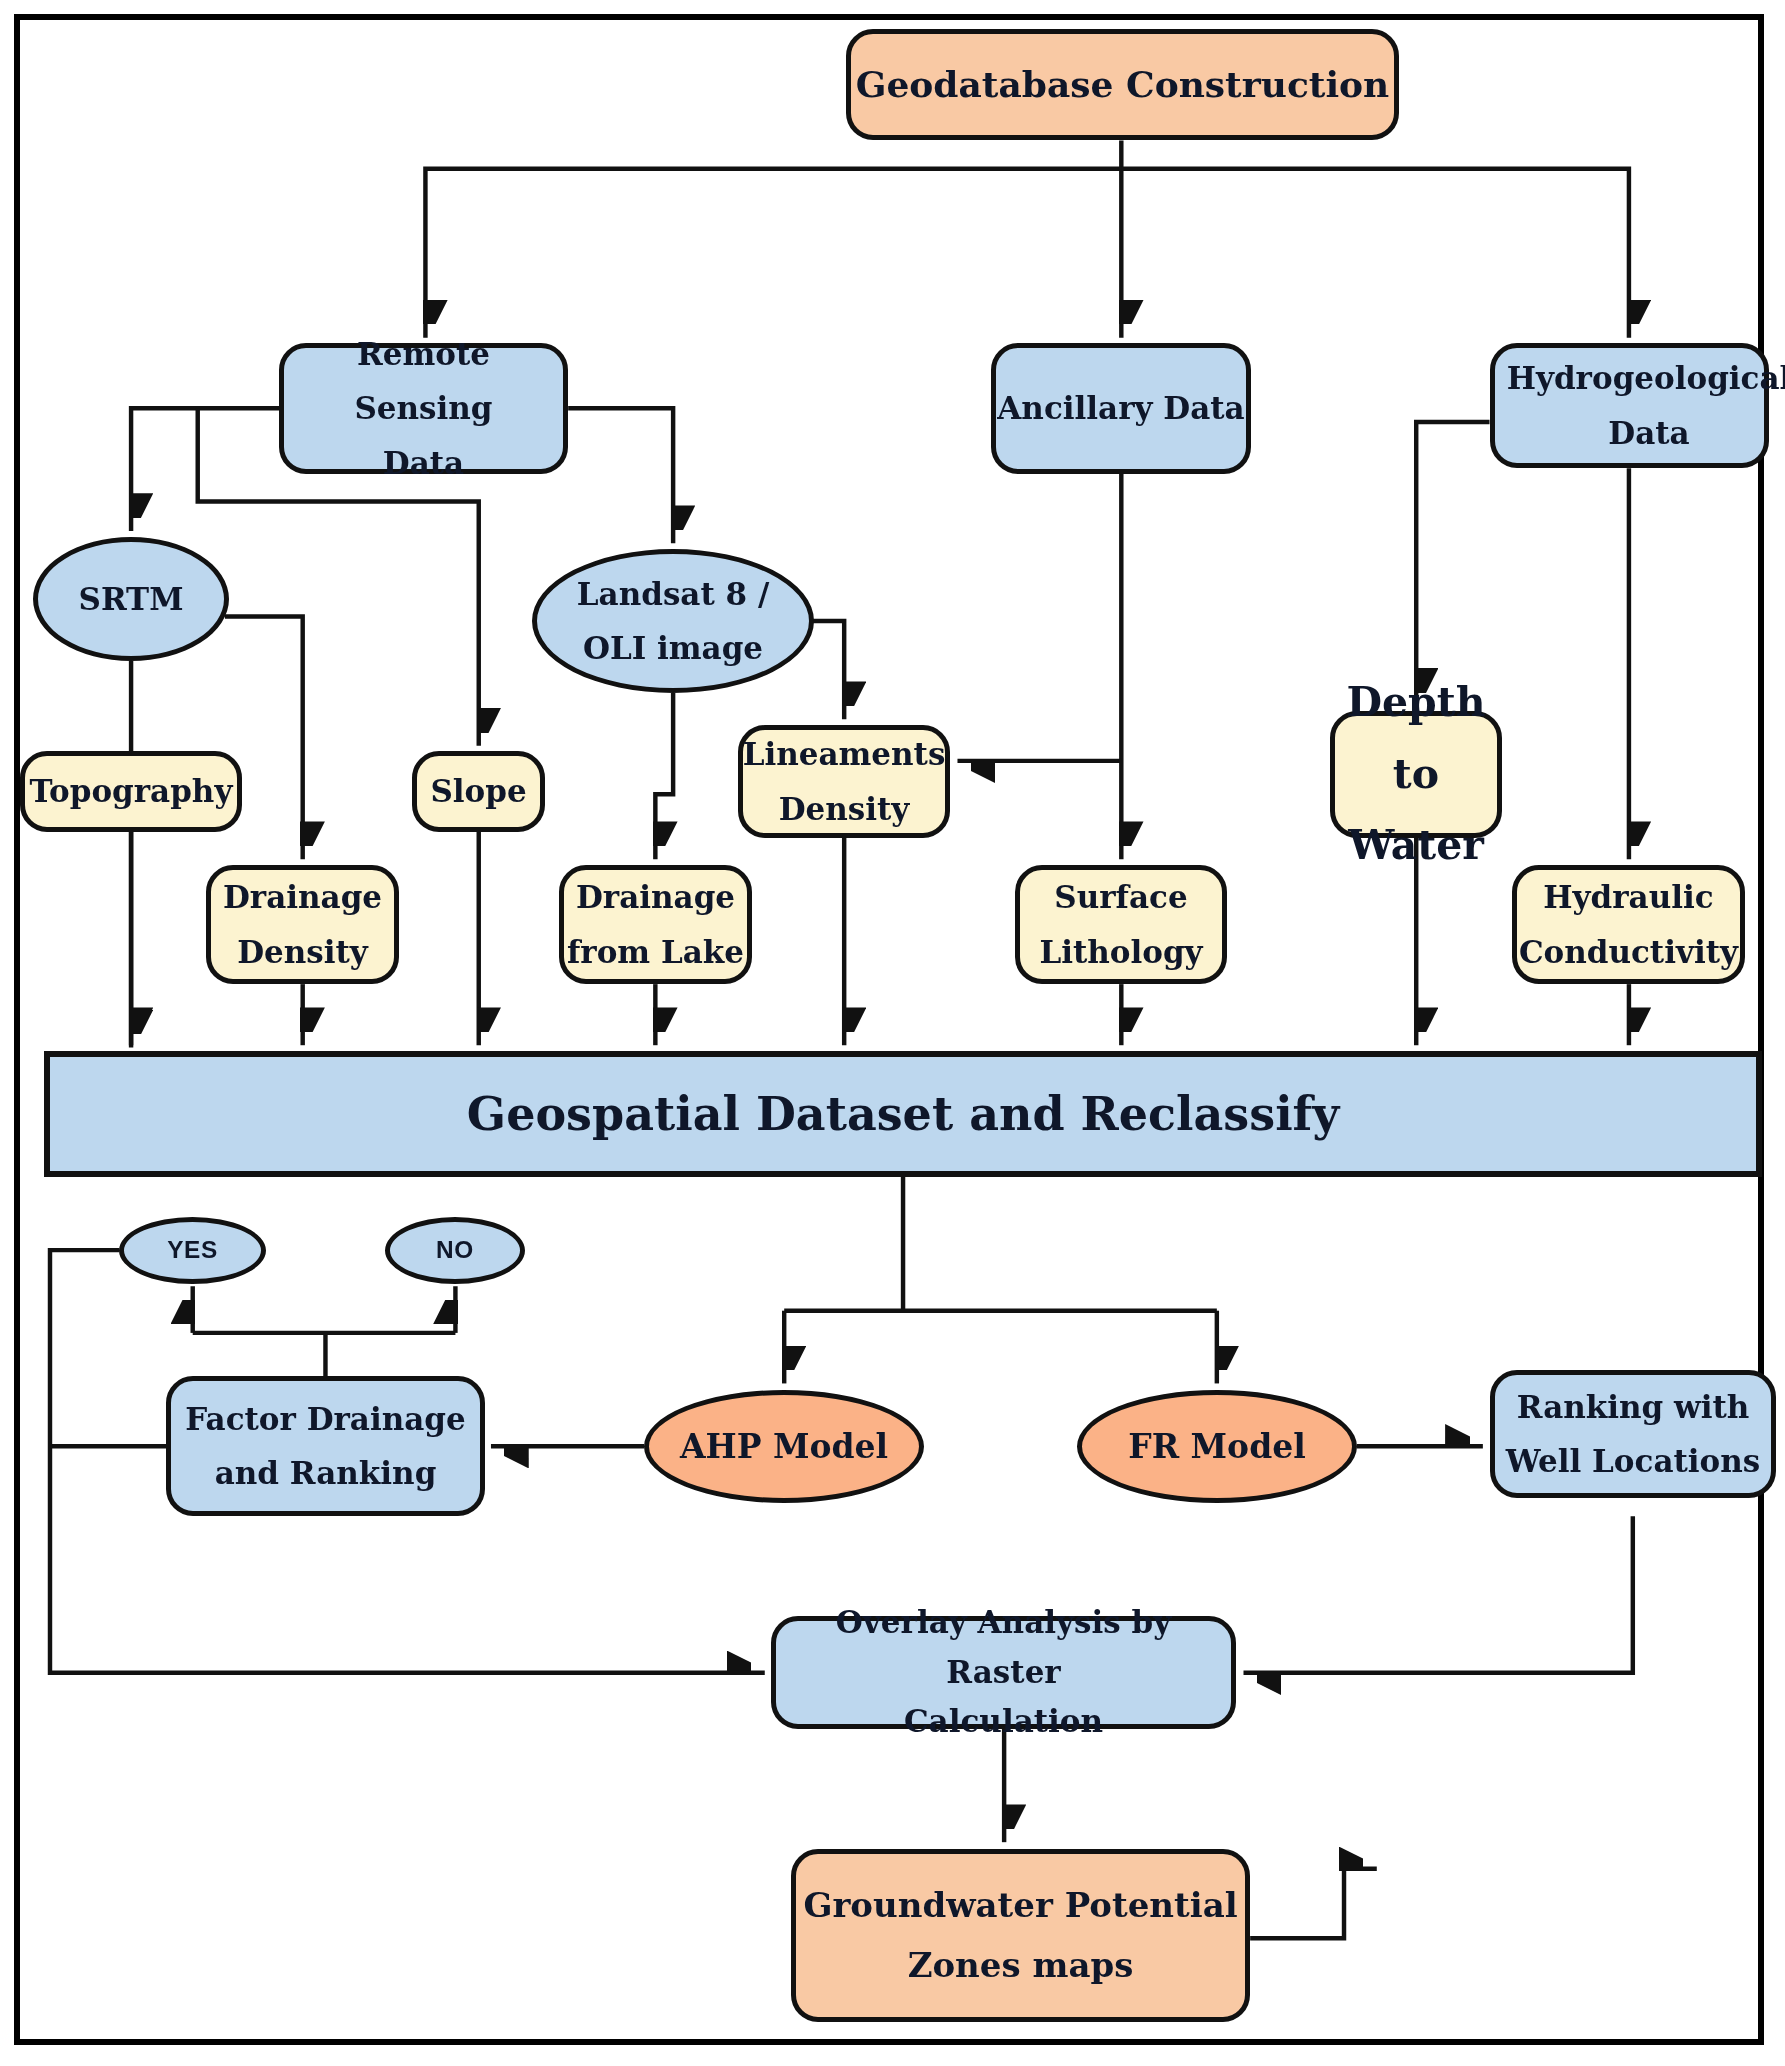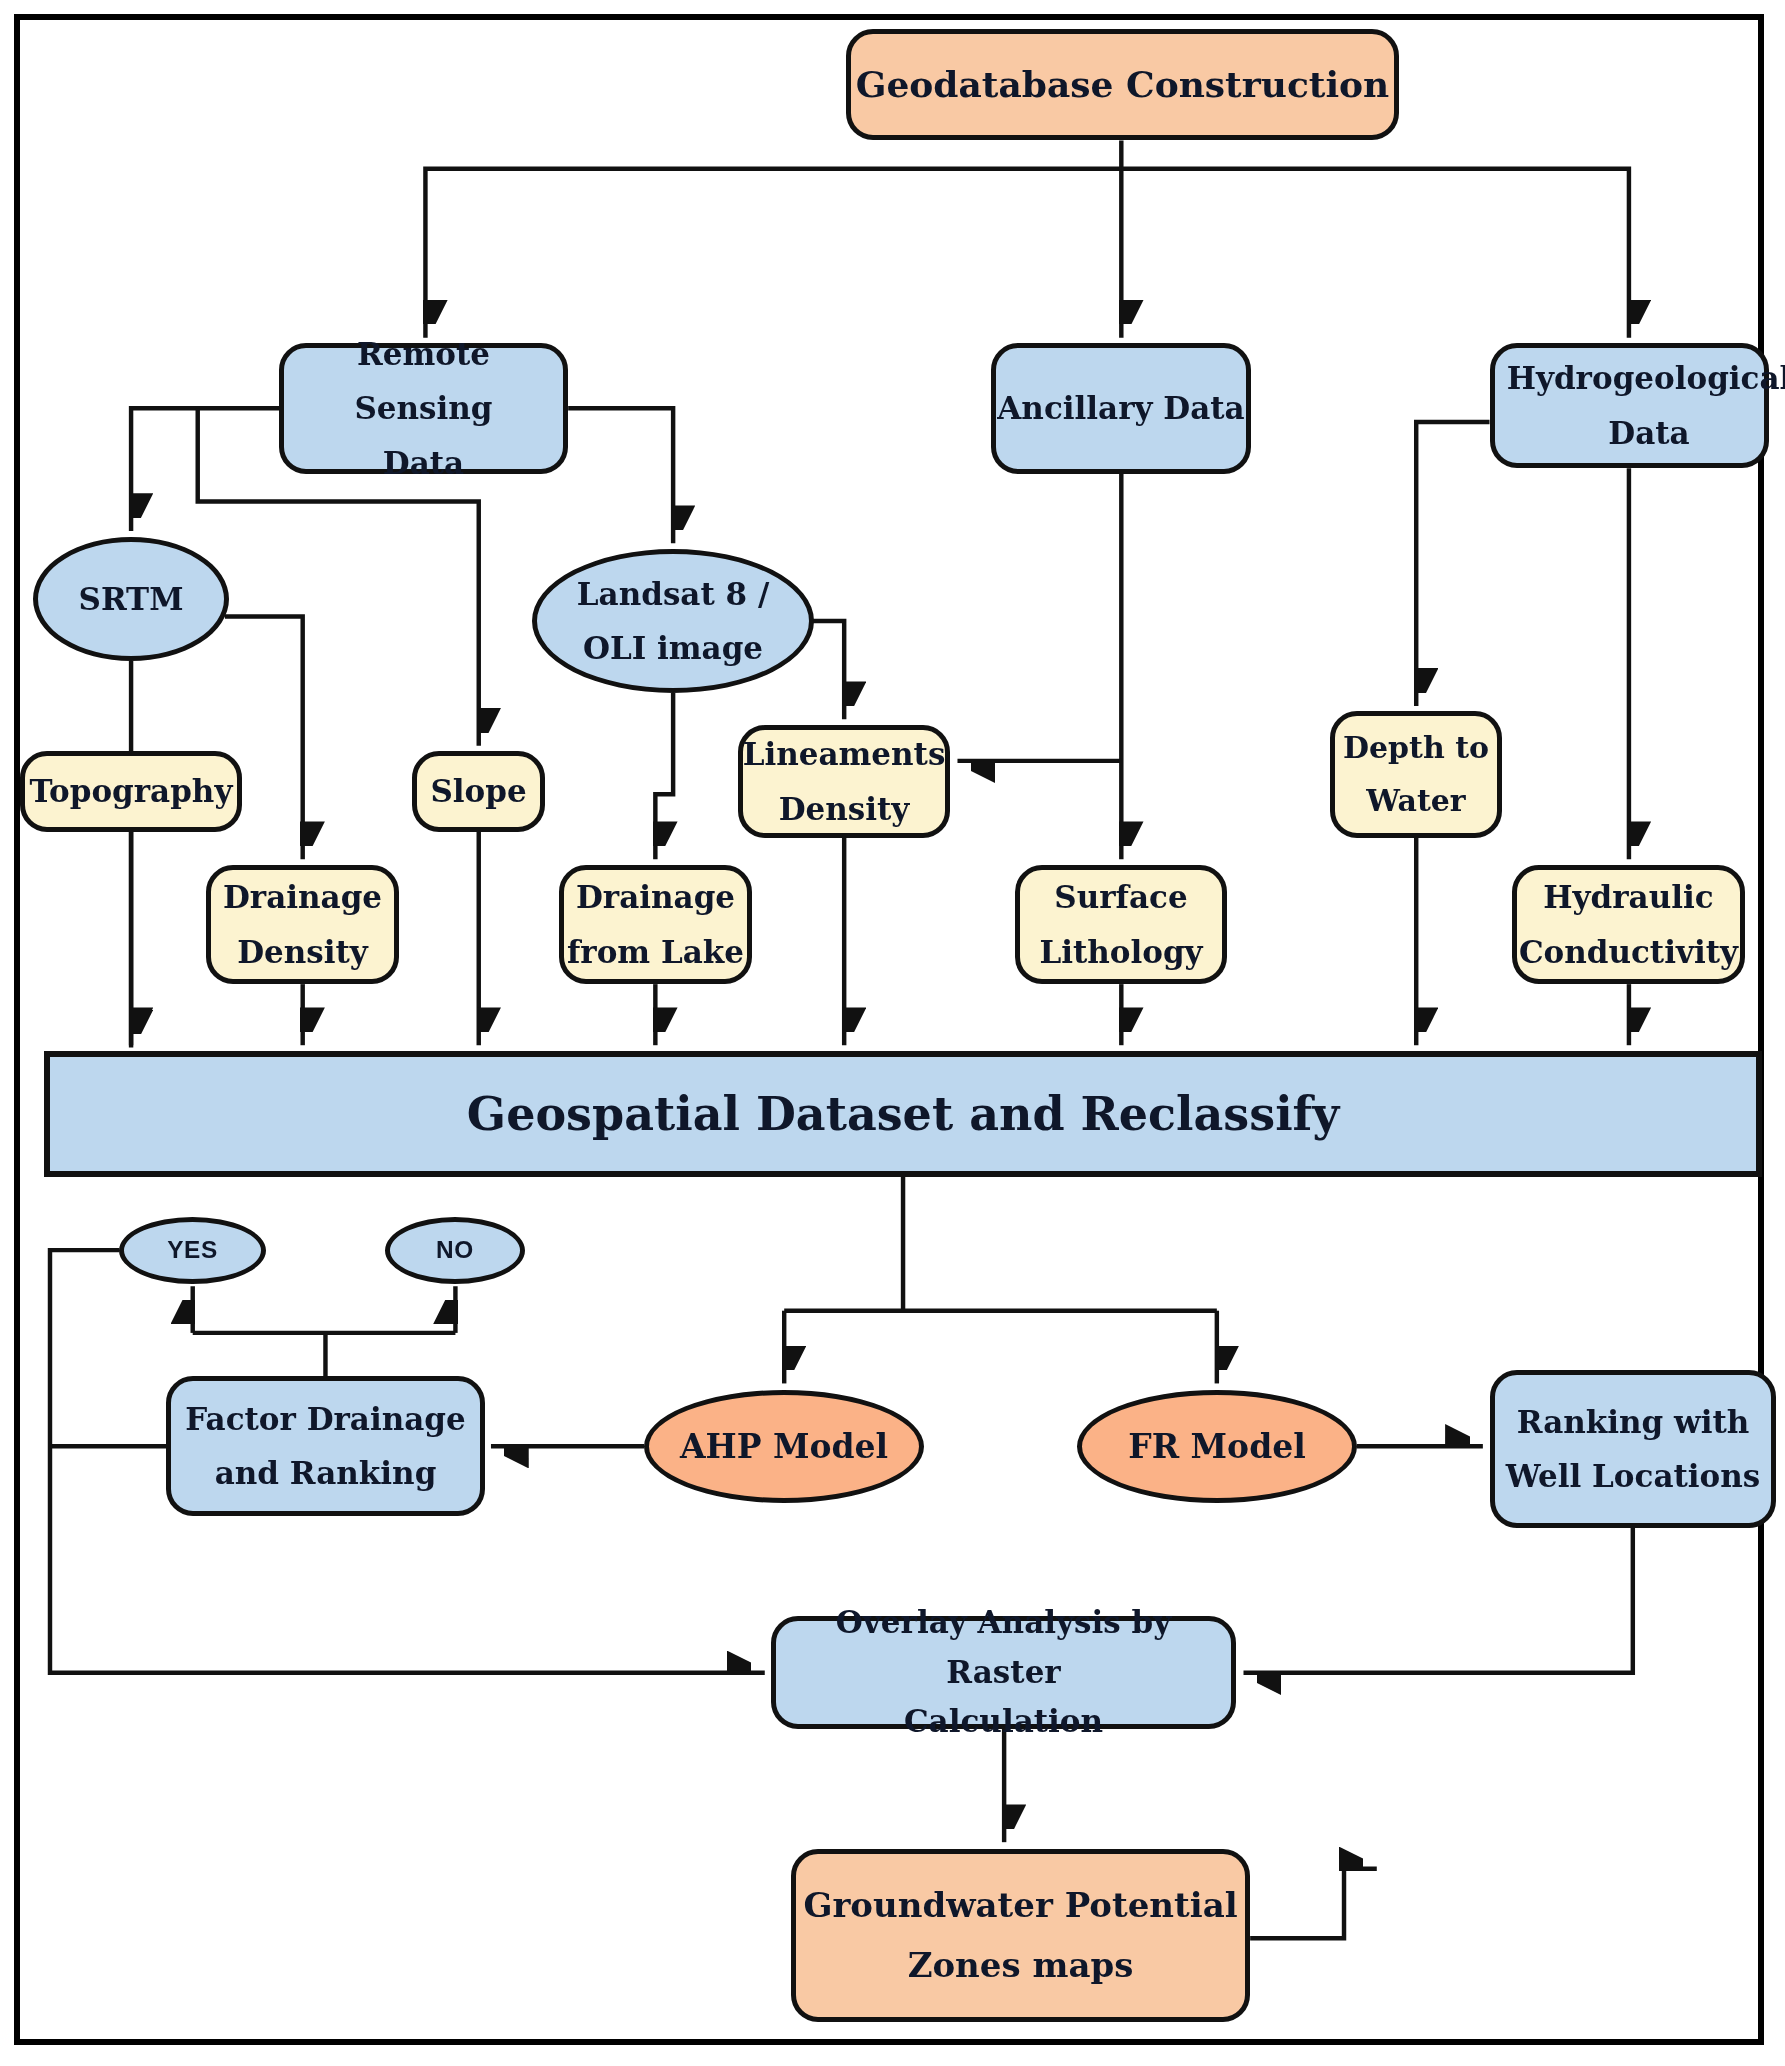--- a/index.html
+++ b/index.html
@@ -115,40 +115,40 @@
 
   <div class="node rect yellow" style="left:559px; top:865px; width:193px; height:119px; font-size:31px;">Drainage
 from Lake</div>
 
   <div class="node rect yellow" style="left:738px; top:725px; width:212px; height:113px; font-size:31px;">Lineaments
 Density</div>
 
   <div class="node rect yellow" style="left:1015px; top:865px; width:212px; height:119px; font-size:31px;">Surface
 Lithology</div>
 
-  <div class="node rect yellow" style="left:1330px; top:711px; width:172px; height:127px; font-size:30px;">Depth to
+  <div class="node rect yellow" style="left:1330px; top:711px; width:172px; height:127px; font-size:41px;">Depth to
 Water</div>
 
   <div class="node rect yellow" style="left:1512px; top:865px; width:233px; height:119px; font-size:31px;">Hydraulic
 Conductivity</div>
 
   <div class="node barrect blue" style="left:44px; top:1051px; width:1718px; height:126px; font-size:46px;">Geospatial Dataset and Reclassify</div>
 
   <div class="node ellipse blue sans" style="left:119px; top:1217px; width:147px; height:67px; font-size:24.4px;">YES</div>
 
   <div class="node ellipse blue sans" style="left:385px; top:1217px; width:140px; height:67px; font-size:24.4px;">NO</div>
 
   <div class="node rect blue" style="left:166px; top:1376px; width:319px; height:140px; font-size:31px;">Factor Drainage
 and Ranking</div>
 
   <div class="node ellipse orange" style="left:644px; top:1390px; width:280px; height:113px; font-size:33px;">AHP Model</div>
 
   <div class="node ellipse orange" style="left:1077px; top:1390px; width:280px; height:113px; font-size:33px;">FR Model</div>
 
-  <div class="node rect blue" style="left:1490px; top:1370px; width:286px; height:158px; font-size:31px;">Ranking with
+  <div class="node rect blue" style="left:1490px; top:1370px; width:286px; height:128px; font-size:31px;">Ranking with
 Well Locations</div>
 
   <div class="node rect blue" style="left:771px; top:1616px; width:465px; height:113px; font-size:31px; line-height:1.6;">Overlay Analysis by Raster
 Calculation</div>
 
   <div class="node rect salmon" style="left:791px; top:1849px; width:459px; height:173px; font-size:34px;">Groundwater Potential
 Zones maps</div>
 
 
 </div>

